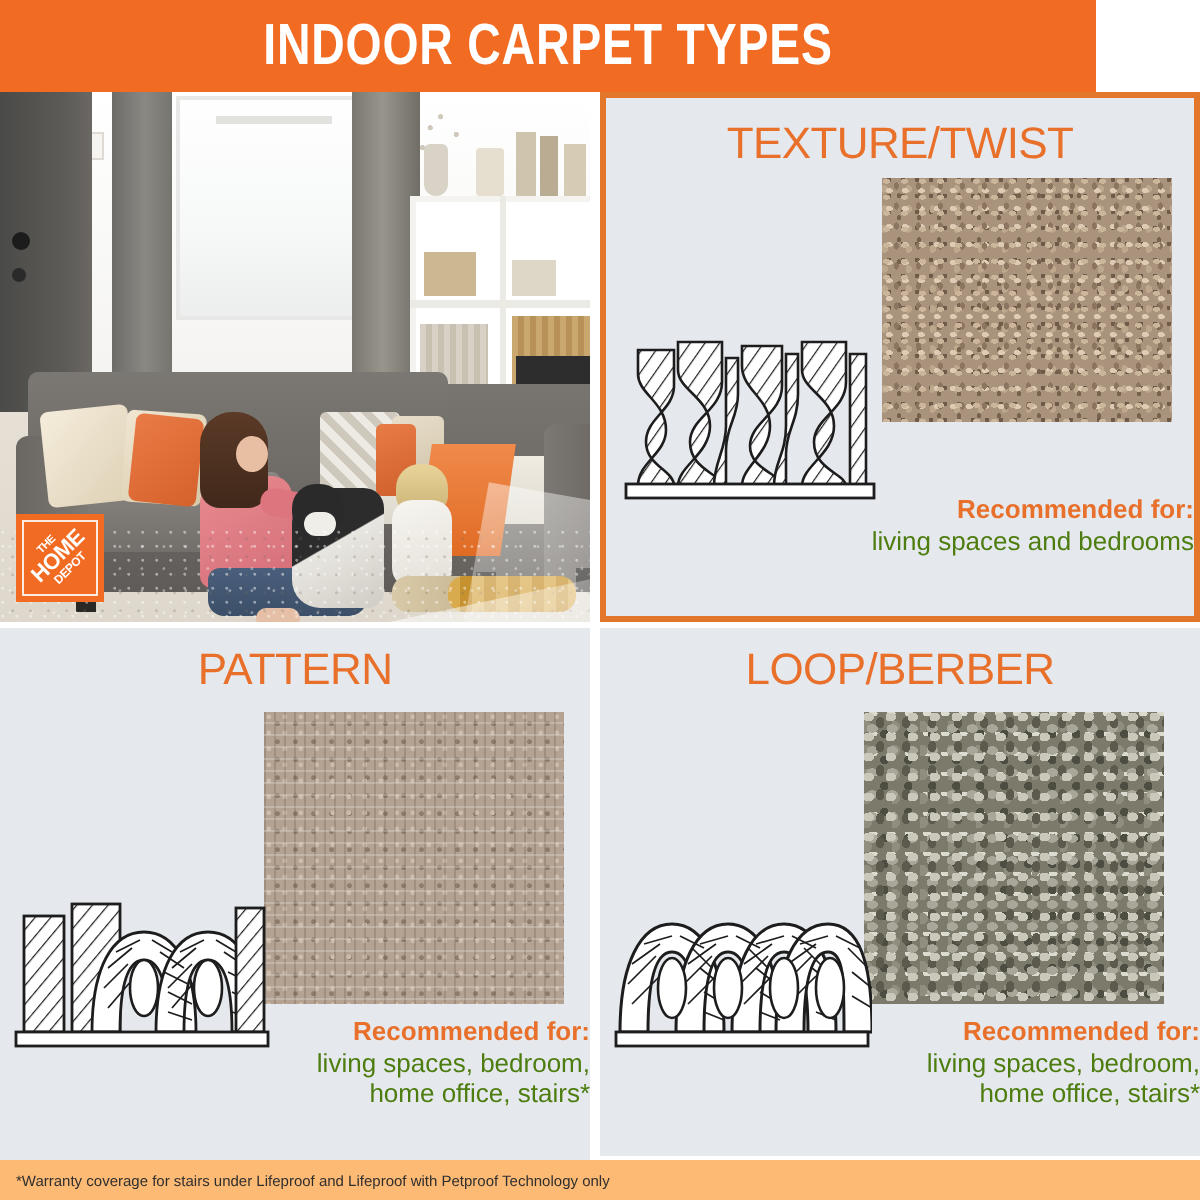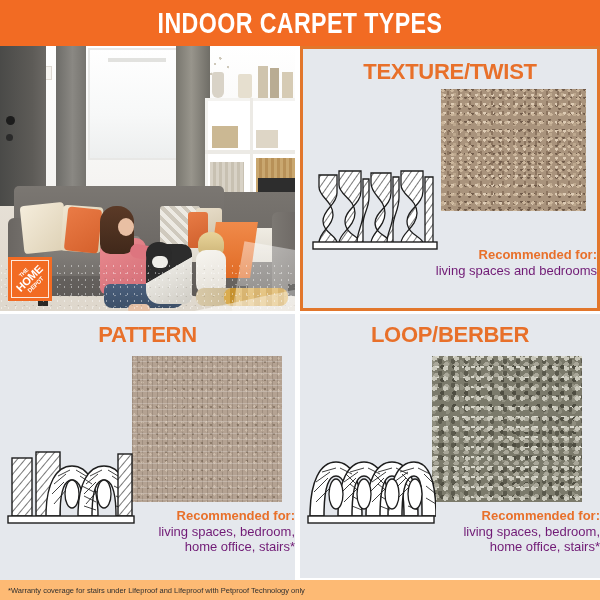--- a/index.html
+++ b/index.html
@@ -9,21 +9,21 @@
   body {
     width: 600px; height: 600px;
     font-family: "Liberation Sans", sans-serif;
     overflow: hidden;
     position: relative;
   }
 
   
   .header {
     position: absolute;
-    left: 0; top: 0; width: 600px; height: 46px;
+    left: 0; top: 0; width: 548px; height: 46px;
     background: #F26B23;
     display: flex; align-items: center; justify-content: center;
   }
   .header-title {
     color: #ffffff;
     font-size: 29px;
     font-weight: bold;
     letter-spacing: 0.5px;
     transform: scaleX(0.80);
     transform-origin: center;
@@ -351,21 +351,21 @@
   .hd-text span { display:block; }
   .hd-the { font-size:5.5px; line-height:6px; }
   .hd-home { font-size:11px; line-height:11px; }
   .hd-depot { font-size:6px; line-height:7px; }
 
   
   .panel-title {
     position:absolute; top: 10px; left:0; right:0;
     text-align:center;
     color:#E8702A;
-    font-weight:bold;
+    font-weight:normal;
     font-size:22px;
     letter-spacing:-0.3px;
   }
   .q-bl .panel-title, .q-br .panel-title { top: 8px; }
 
   .swatch {
     position:absolute;
     background-repeat: repeat;
   }
   .swatch-tt {
@@ -413,21 +413,21 @@
     text-align:right;
   }
   .rec-tt { top: 198px; }
   .rec-bl { top: 194px; }
   .rec-br { top: 194px; }
   .rec-head {
     color:#E8702A; font-weight:bold; font-size:13px;
     margin-bottom:1px;
   }
   .rec-line {
-    color:#701a75; font-size:13px; line-height:15px;
+    color:#4d7c0f; font-size:13px; line-height:15px;
   }
 
   
   .pet-badge {
     position:absolute;
     left: 198px; top: 176px;
     width: 82px; height: 82px;
     border-radius: 50%;
     background:#F0802F;
     display:flex; flex-direction:column;

